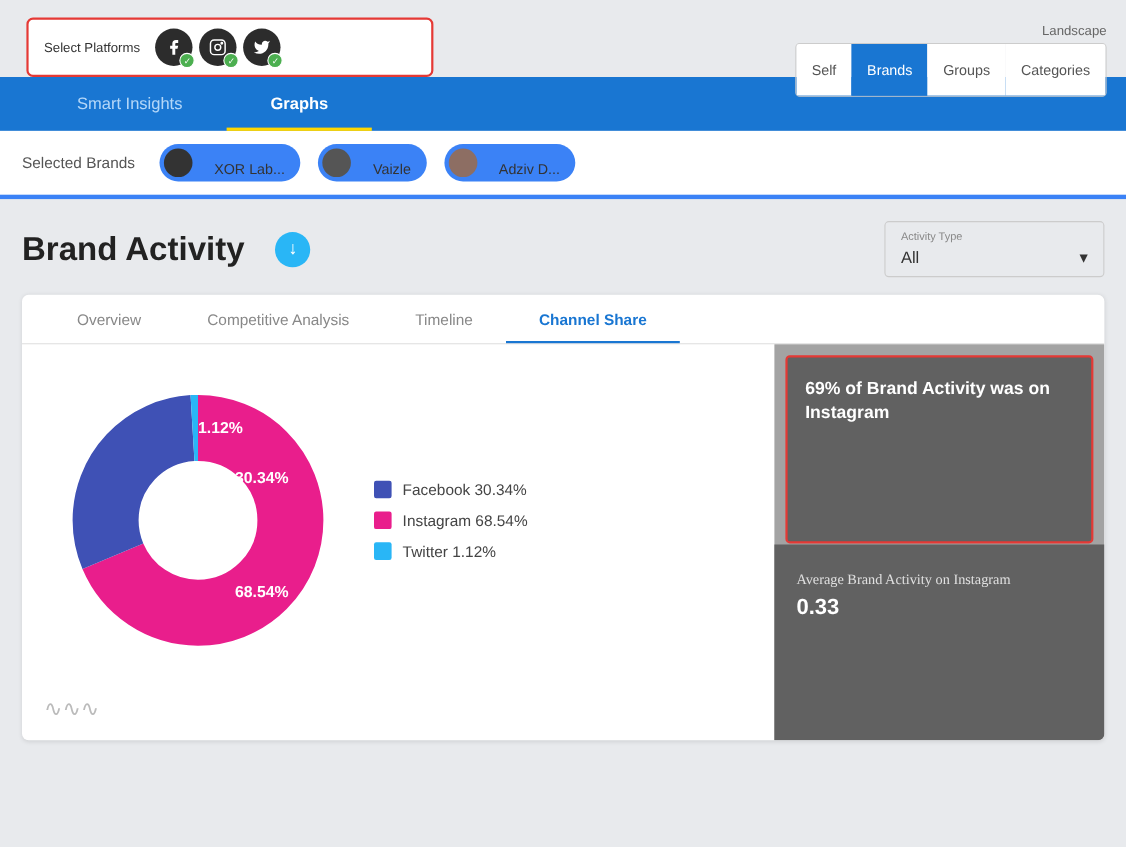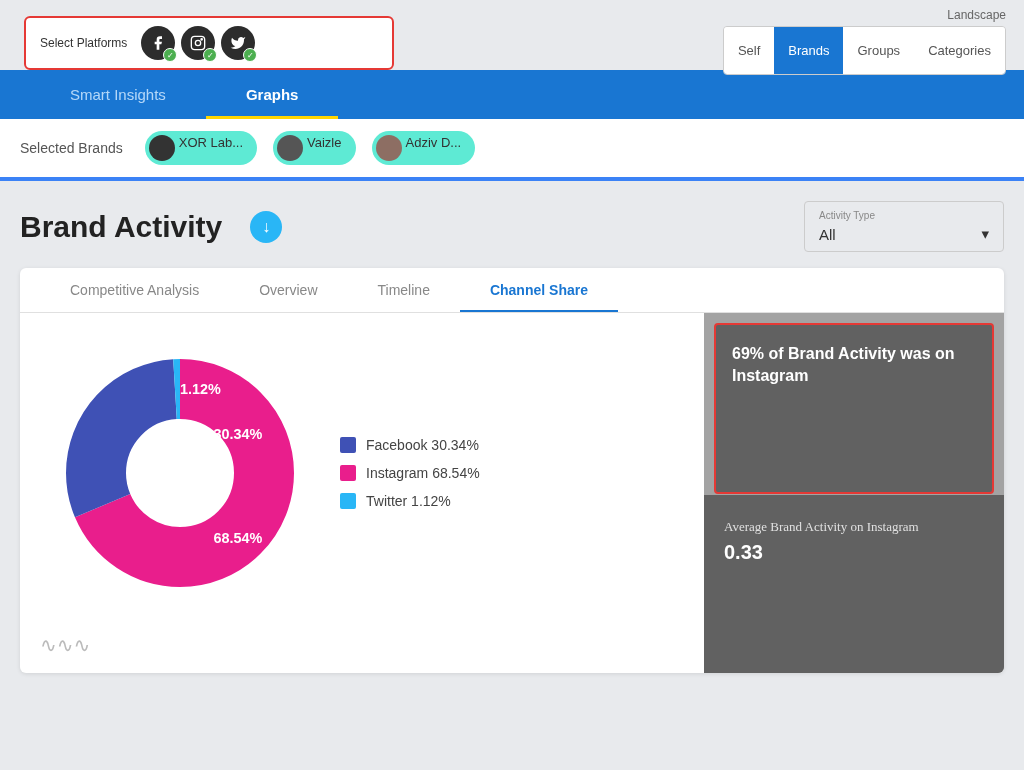--- a/index.html
+++ b/index.html
@@ -60,21 +60,21 @@
       align-items: center;
       justify-content: center;
       font-size: 8px;
       color: #fff;
       border: 1.5px solid #fff;
     }
 
     
     .top-right {
       position: absolute;
-      top: 8px;
+      top: 21px;
       right: 18px;
       display: flex;
       flex-direction: column;
       align-items: flex-end;
       gap: 4px;
     }
     .landscape-label {
       font-size: 12px;
       color: #666;
     }
@@ -139,23 +139,23 @@
       gap: 16px;
       border-bottom: 4px solid #3b82f6;
     }
     .selected-brands-label {
       font-size: 14px;
       color: #555;
       margin-right: 6px;
     }
     .brand-chip {
       display: flex;
-      align-items: flex-start;
-      gap: 4px;
-      background: #5eead4;
+      align-items: flex-end;
+      gap: 20px;
+      background: #3b82f6;
       border-radius: 20px;
       padding: 4px 14px 4px 4px;
       font-size: 13px;
       color: #333;
     }
     .brand-dot {
       width: 26px;
       height: 26px;
       border-radius: 50%;
     }
@@ -437,22 +437,22 @@
       <div class="activity-type-select">
         <span>All</span>
         <span>▾</span>
       </div>
     </div>
   </div>
 
   <div class="chart-card">
 
     <div class="inner-tabs">
+      <div class="inner-tab">Overview</div>
       <div class="inner-tab">Competitive Analysis</div>
-      <div class="inner-tab">Overview</div>
       <div class="inner-tab">Timeline</div>
       <div class="inner-tab active">Channel Share</div>
     </div>
 
     <div class="chart-body">
 
       <div class="chart-area">
         <div class="donut-container">
 
           <div class="donut-wrapper">

